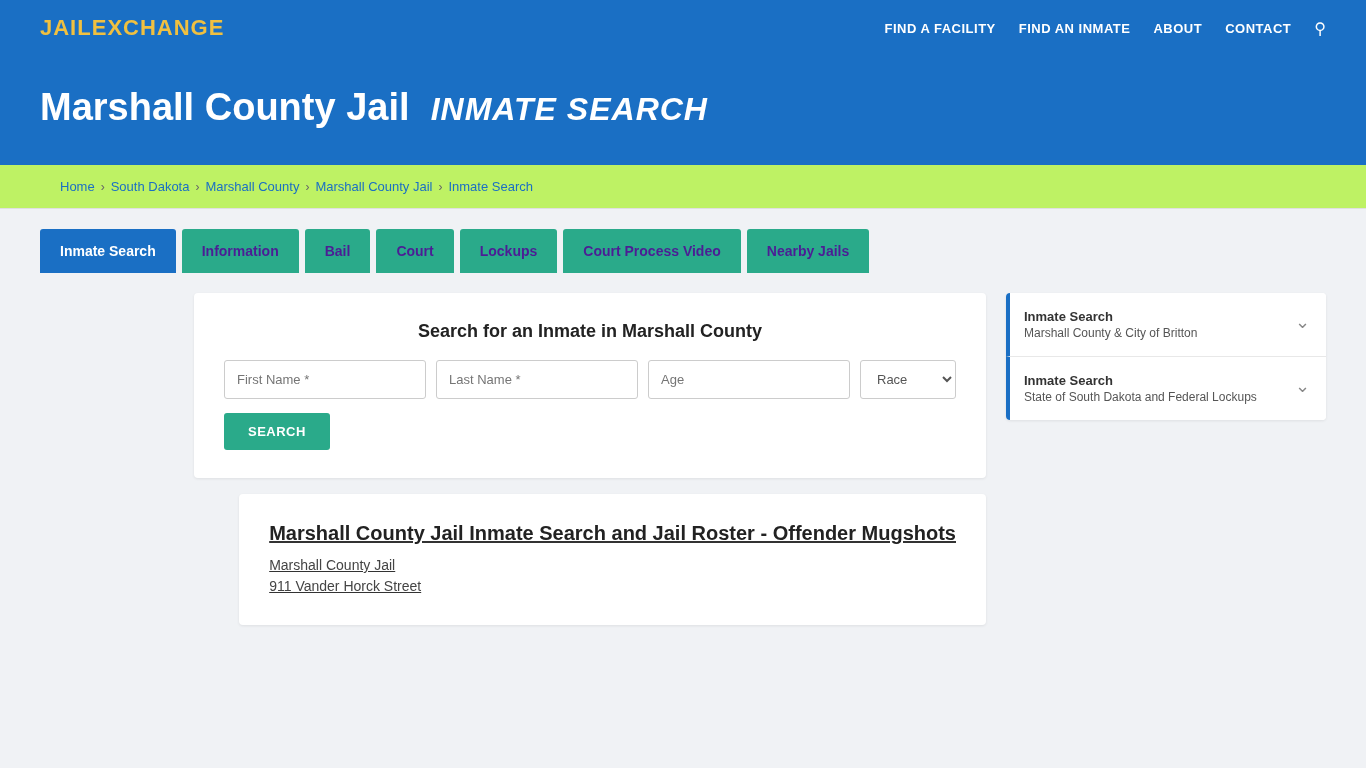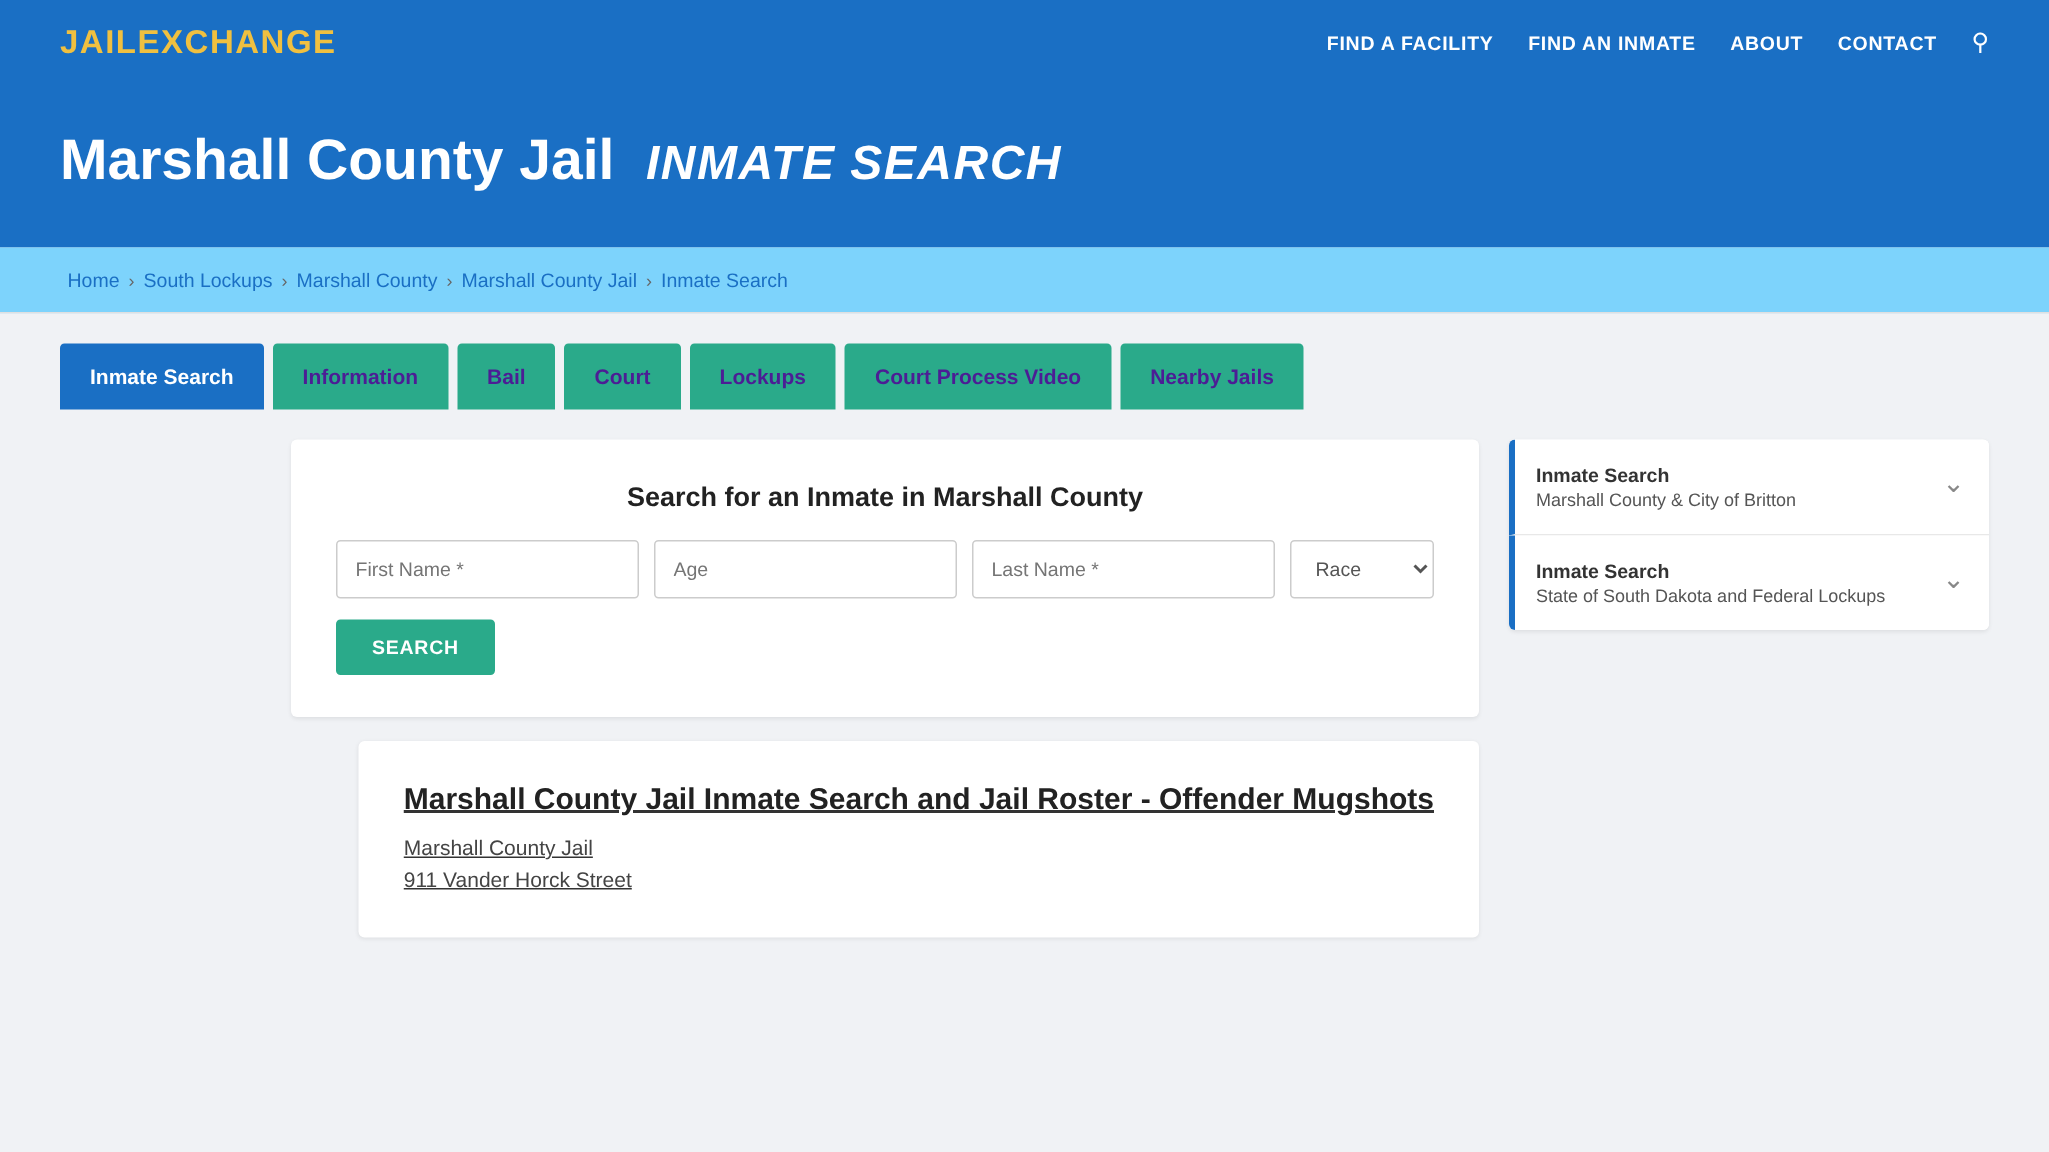--- a/index.html
+++ b/index.html
@@ -55,22 +55,22 @@
     .hero h1 em {
       font-style: italic;
       font-weight: 700;
       font-size: 32px;
       text-transform: uppercase;
       letter-spacing: 1px;
     }
 
     
     .breadcrumb-bar {
-      background: #7dd3fc;
-      padding: 14px 45px;
+      background: #bef264;
+      padding: 14px 60px;
       border-bottom: 1px solid #e0e0e0;
     }
     .breadcrumb {
       display: flex;
       align-items: center;
       gap: 6px;
       font-size: 13px;
     }
     .breadcrumb a {
       color: #1a6fc4;
@@ -246,21 +246,21 @@
   <h1>
     <span>Marshall County Jail</span>
     &nbsp;<em>INMATE SEARCH</em>
   </h1>
 </div>
 
 <div class="breadcrumb-bar">
   <div class="breadcrumb">
     <a>Home</a>
     <span class="breadcrumb-sep">›</span>
-    <a>South Lockups</a>
+    <a>South Dakota</a>
     <span class="breadcrumb-sep">›</span>
     <a>Marshall County</a>
     <span class="breadcrumb-sep">›</span>
     <a>Marshall County Jail</a>
     <span class="breadcrumb-sep">›</span>
     <a>Inmate Search</a>
   </div>
 </div>
 
 <div class="tab-bar">
@@ -274,22 +274,22 @@
 </div>
 
 <div class="main-content">
 
   <div class="left-col">
 
     <div class="search-card">
       <h2>Search for an Inmate in Marshall County</h2>
       <div class="search-fields">
         <input type="text" placeholder="First Name *" style="">
+        <input type="text" placeholder="Last Name *" style="">
         <input type="text" placeholder="Age" style="">
-        <input type="text" placeholder="Last Name *" style="">
         <select>
           <option>Race</option>
           <option>White</option>
           <option>Black</option>
           <option>Hispanic</option>
           <option>Asian</option>
           <option>Other</option>
         </select>
       </div>
       <button class="search-btn">SEARCH</button>

